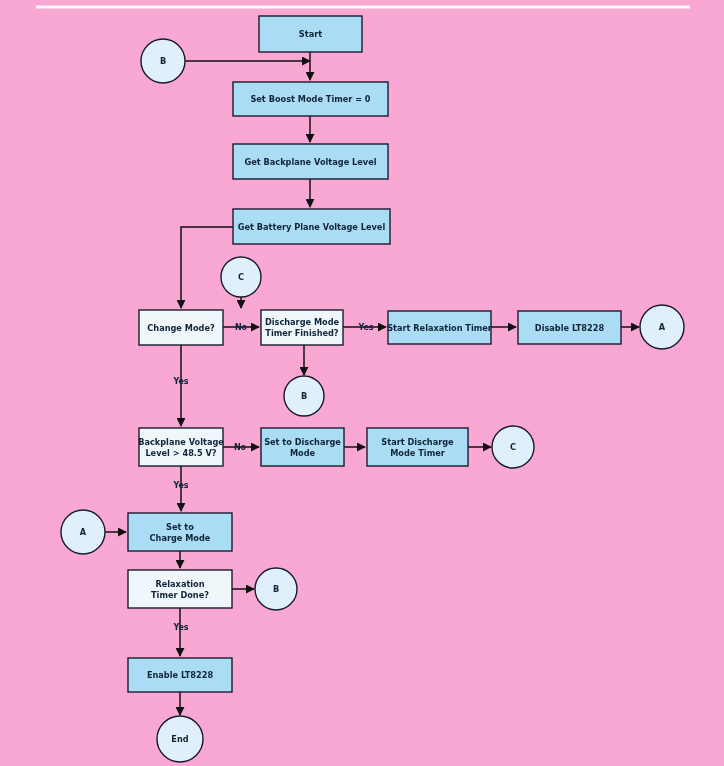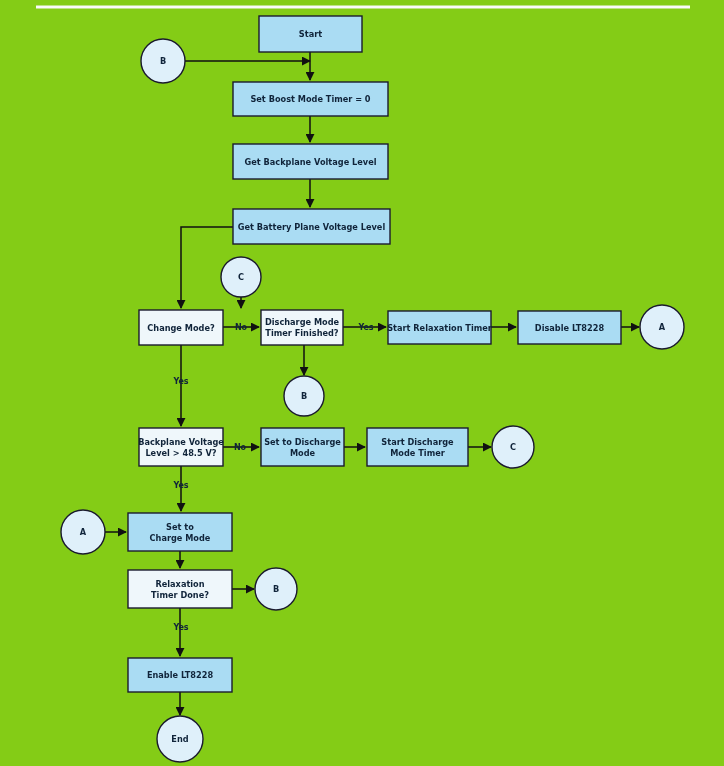--- a/index.html
+++ b/index.html
@@ -11,21 +11,21 @@
   body {
     width: 724px;
     height: 766px;
     font-family: "DejaVu Sans", "Liberation Sans", sans-serif;
     overflow: hidden;
   }
   #flow-root {
     position: relative;
     width: 724px;
     height: 766px;
-    background: #84cc16;
+    background: #f9a8d4;
   }
   svg.flow-canvas {
     display: block;
     width: 724px;
     height: 766px;
   }
   .node-rect {
     stroke: #1a1a2e;
     stroke-width: 1.4;
   }

